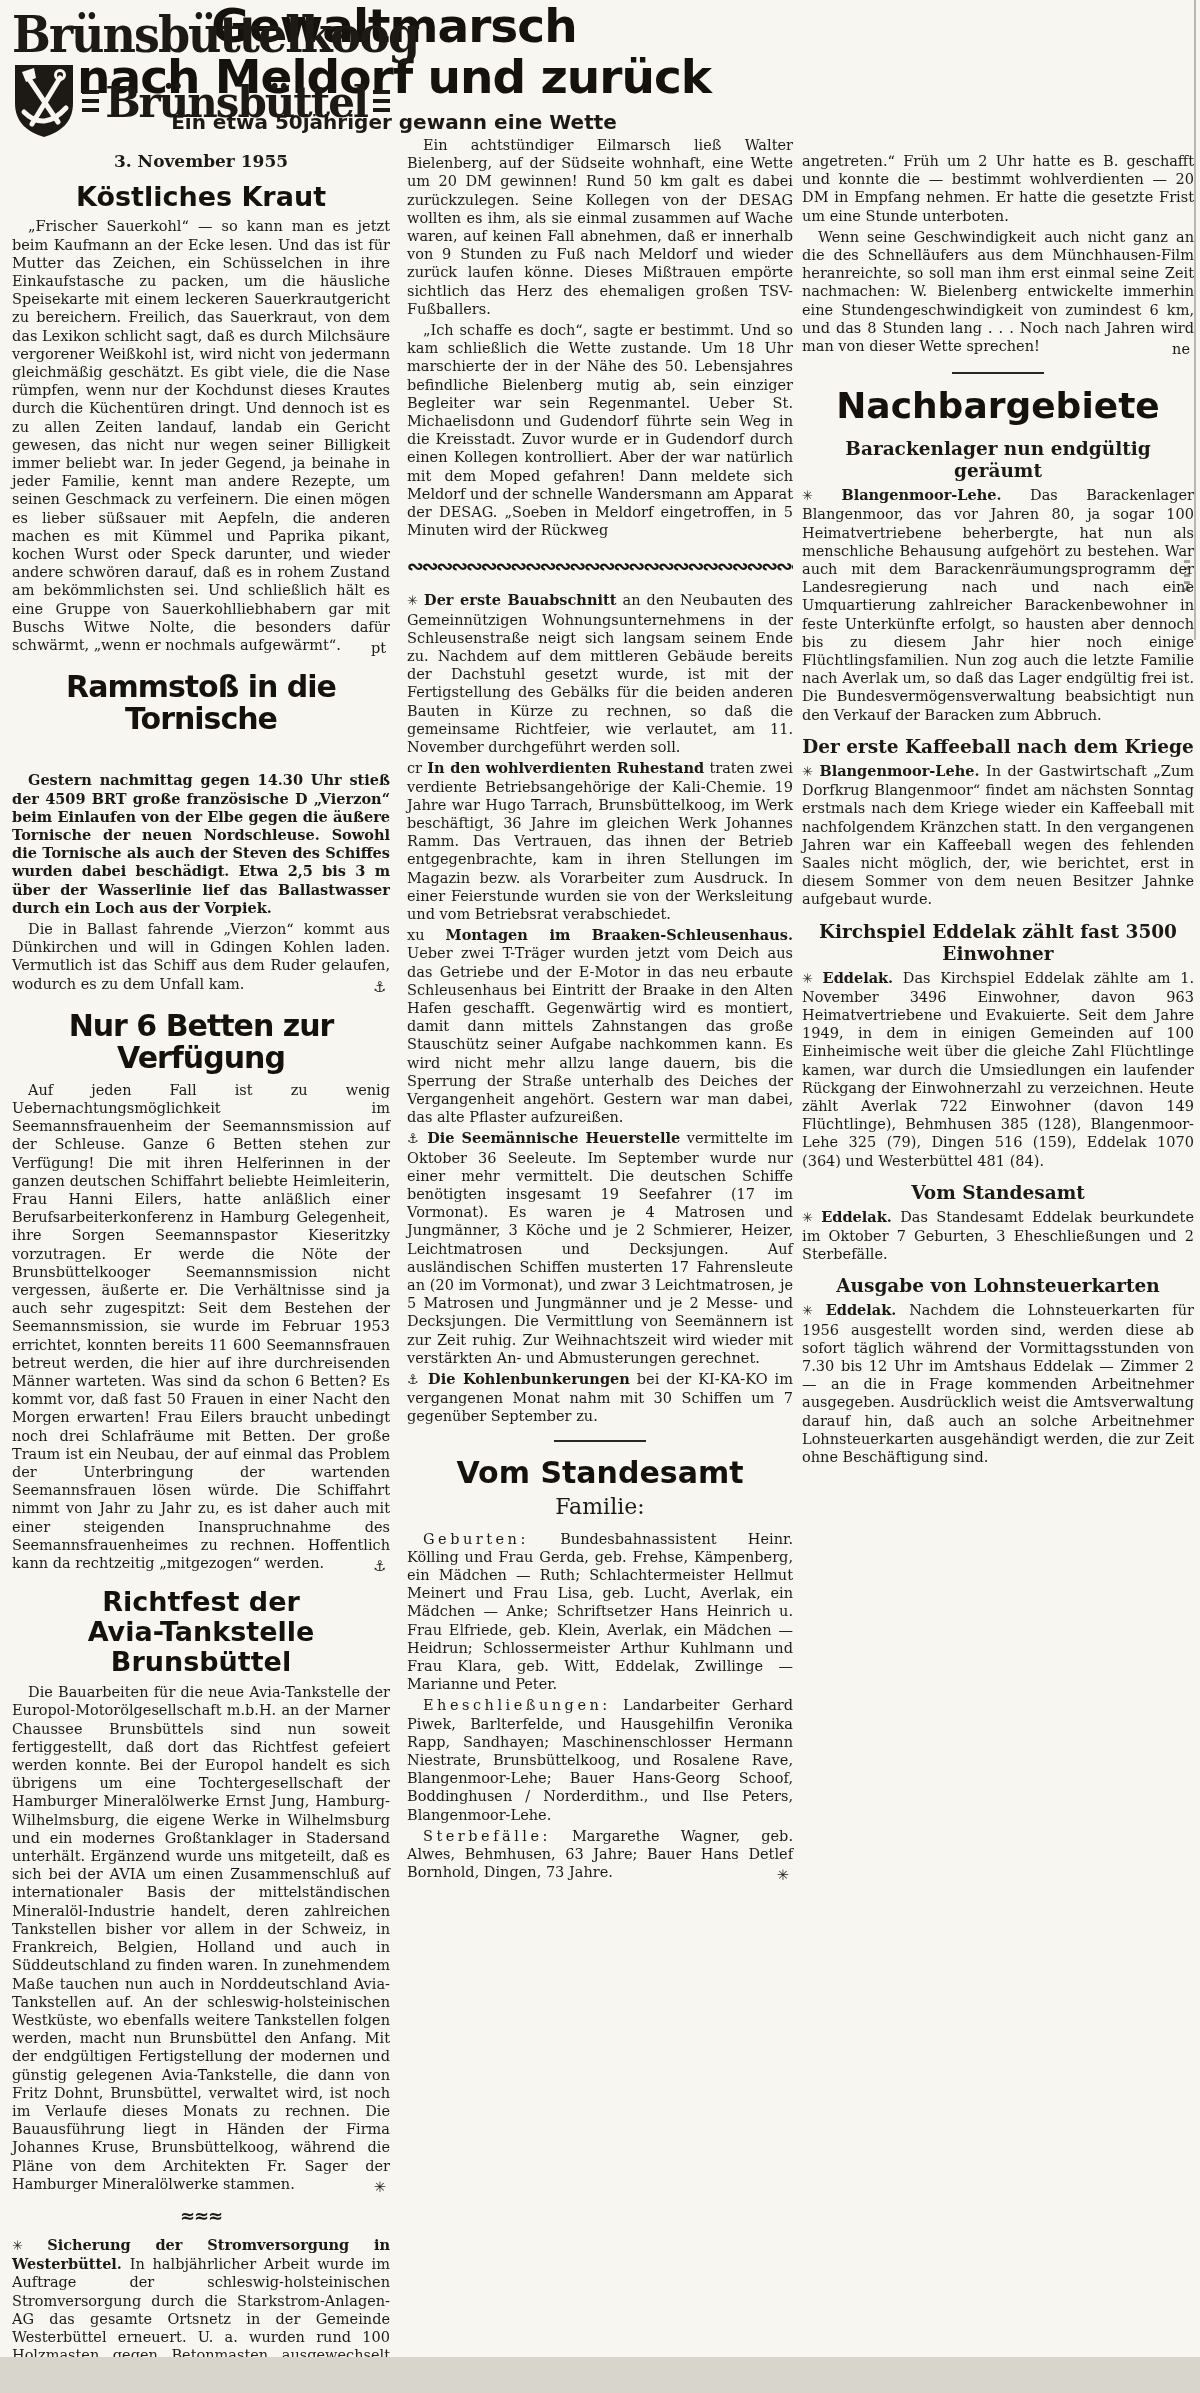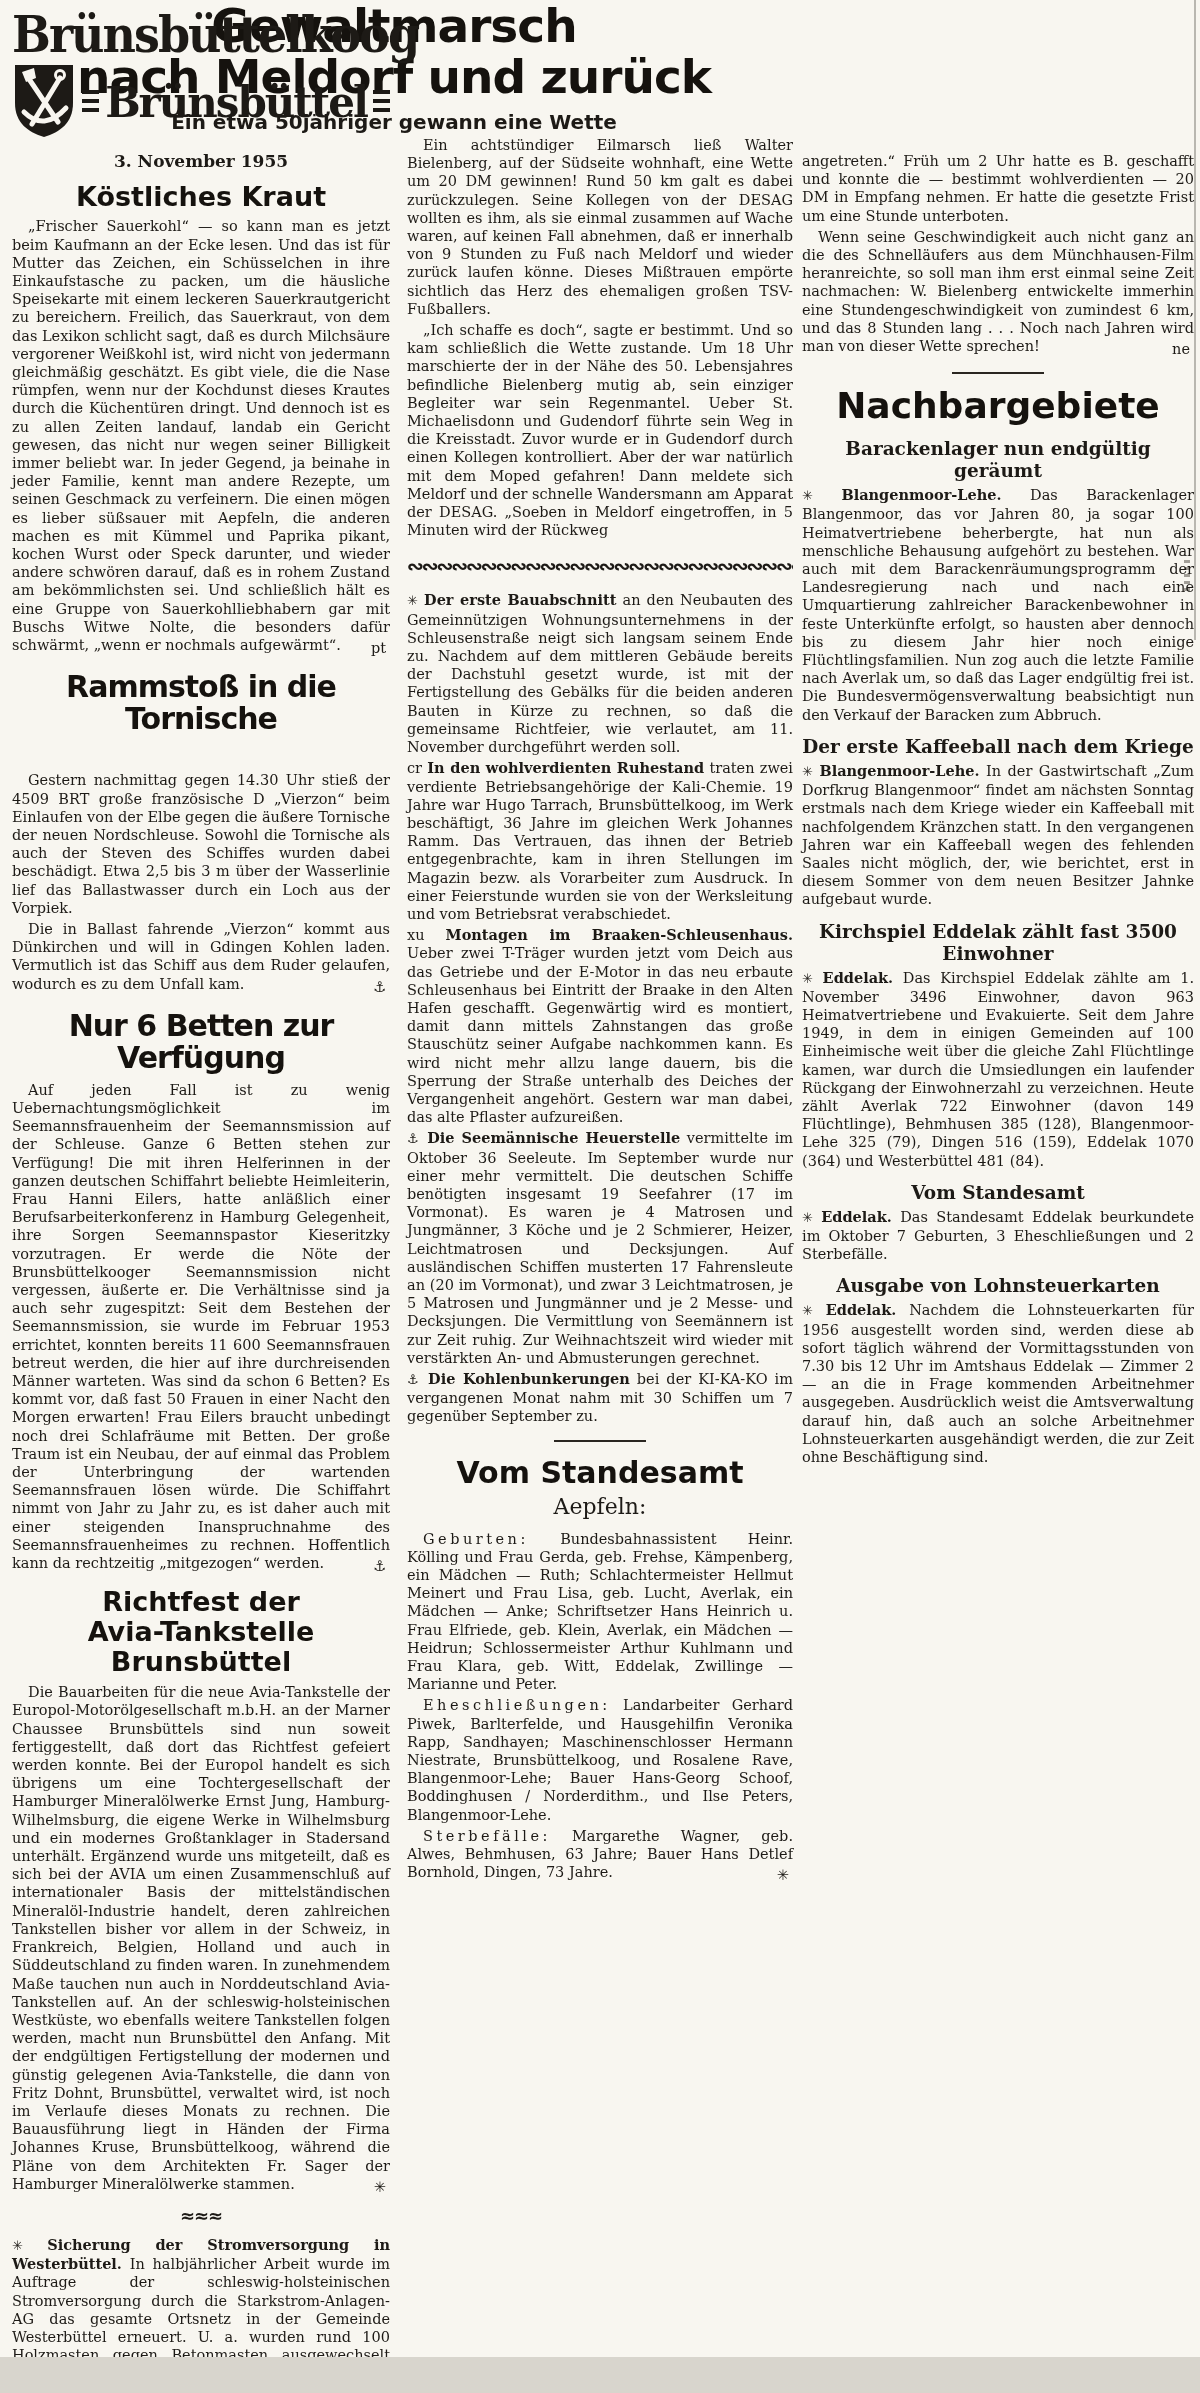--- a/index.html
+++ b/index.html
@@ -9,21 +9,21 @@
     font-family:"DejaVu Serif",serif;font-size:14.5px;line-height:18.2px;
   }
   .col{position:absolute;}
   #col-left{left:12px;top:10px;width:378px;}
   #headline-block{left:405px;top:6px;width:788px;text-align:center;}
   #col-mid{left:407px;top:136px;width:386px;}
   #col-right{left:802px;top:152px;width:392px;}
 
   p{margin:0 0 3px 0;text-align:justify;text-indent:16px;}
   p.nolede{text-indent:0;}
-  .boldpara{font-weight:normal;margin-top:36px;}
+  .boldpara{font-weight:bold;margin-top:36px;}
 
   
   .masthead{text-align:center;margin-bottom:4px;}
   .mast-line1{
     font-family:"DejaVu Serif",serif;font-weight:bold;font-size:46px;line-height:50px;
     letter-spacing:-2px;transform:scaleY(1.08);white-space:nowrap;
   }
   .mast-row2{display:flex;align-items:center;justify-content:center;gap:6px;margin-top:2px;}
   .mast-line2{
     font-family:"DejaVu Serif",serif;font-weight:bold;font-size:42px;line-height:46px;
@@ -155,21 +155,21 @@
     </p>
     <p class="nolede">
       <span class="marker">⚓</span>
       <span class="lead">Die Kohlenbunkerungen</span>
       <span>bei der KI-KA-KO im vergangenen Monat nahm mit 30 Schiffen um 7 gegenüber September zu.</span>
     </p>
 
     <div class="short-rule"></div>
 
     <h2 class="standesamt-head display">Vom Standesamt</h2>
-    <div class="place-sub">Aepfeln:</div>
+    <div class="place-sub">Familie:</div>
 
     <p>
       <span class="spread">Geburten:</span>
       <span>Bundesbahnassistent Heinr. Kölling und Frau Gerda, geb. Frehse, Kämpenberg, ein Mädchen — Ruth; Schlachtermeister Hellmut Meinert und Frau Lisa, geb. Lucht, Averlak, ein Mädchen — Anke; Schriftsetzer Hans Heinrich u. Frau Elfriede, geb. Klein, Averlak, ein Mädchen — Heidrun; Schlossermeister Arthur Kuhlmann und Frau Klara, geb. Witt, Eddelak, Zwillinge — Marianne und Peter.</span>
     </p>
     <p>
       <span class="spread">Eheschließungen:</span>
       <span>Landarbeiter Gerhard Piwek, Barlterfelde, und Hausgehilfin Veronika Rapp, Sandhayen; Maschinenschlosser Hermann Niestrate, Brunsbüttelkoog, und Rosalene Rave, Blangenmoor-Lehe; Bauer Hans-Georg Schoof, Boddinghusen / Norderdithm., und Ilse Peters, Blangenmoor-Lehe.</span>
     </p>
     <p>

